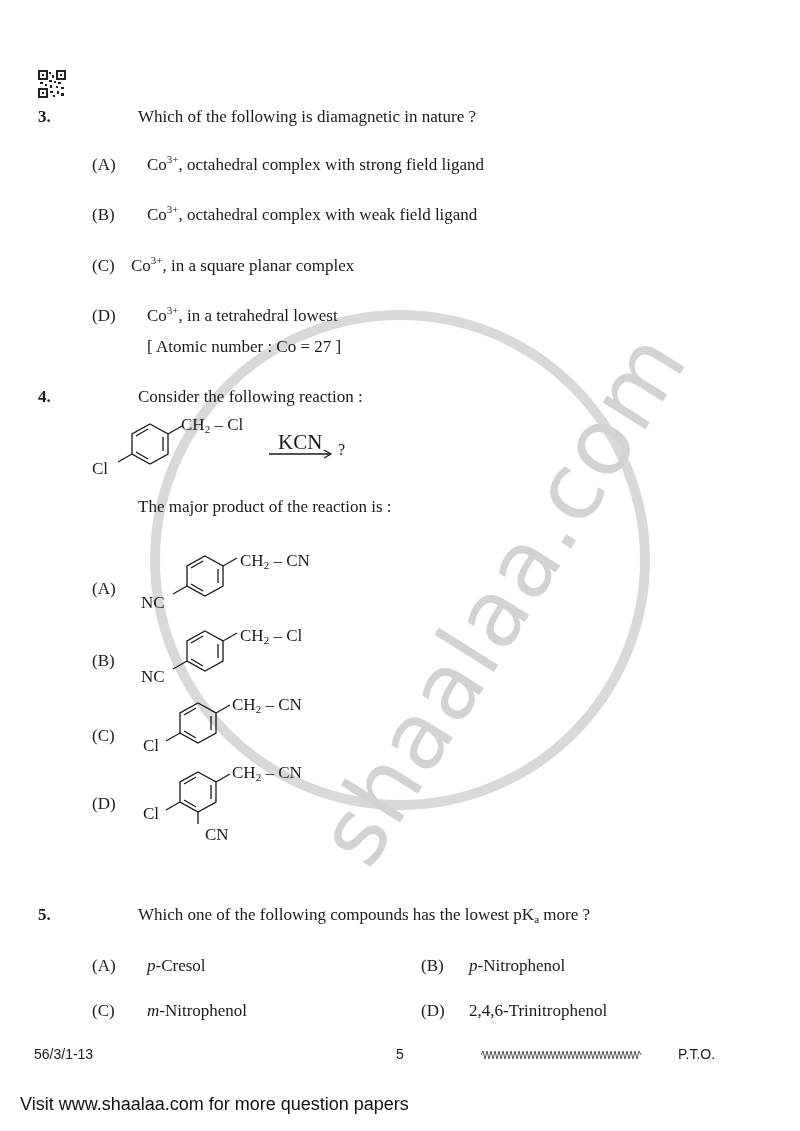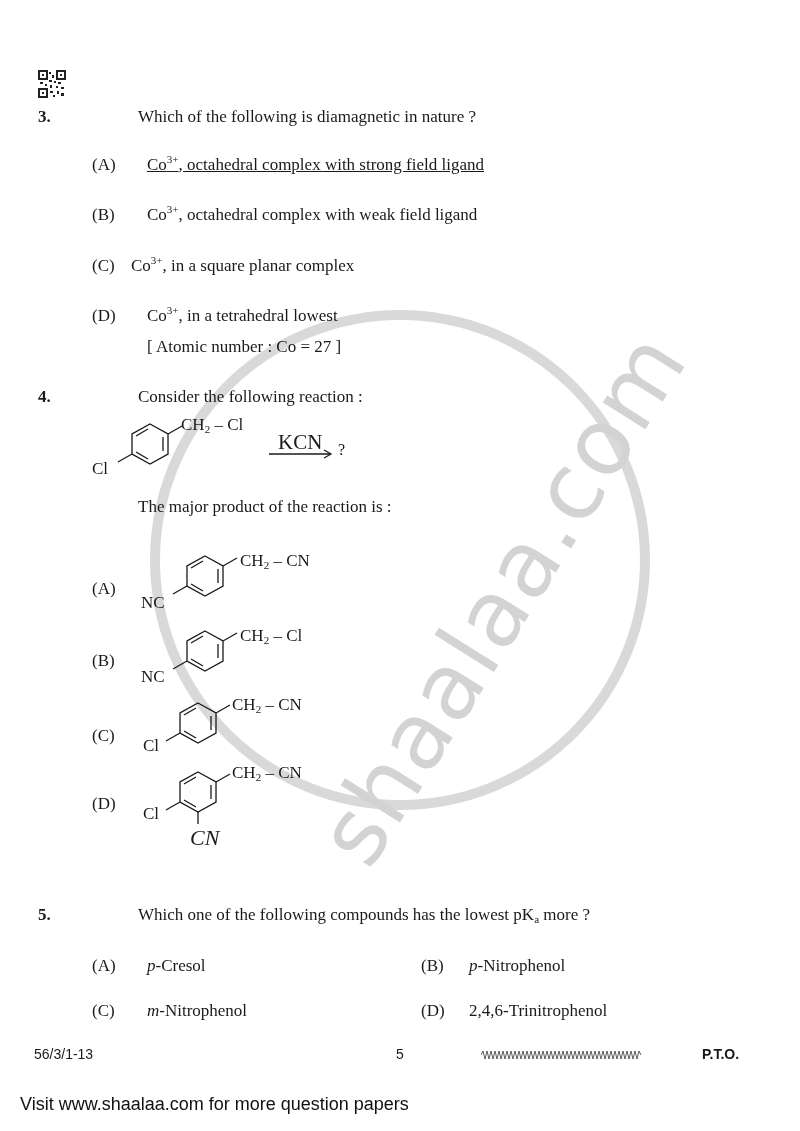--- a/index.html
+++ b/index.html
@@ -52,21 +52,21 @@
     <rect x="12" y="21" width="3" height="2" fill="#222"></rect>
     <rect x="19" y="21" width="2" height="3" fill="#222"></rect>
     <rect x="23" y="23" width="3" height="3" fill="#222"></rect>
     <rect x="15" y="25" width="2" height="2" fill="#222"></rect>
   </svg>
 
   <div class="abs qnum serif" style="left:38px; top:107px;">3.</div>
   <div class="abs qtext serif" style="left:92px; top:107px;">Which of the following is diamagnetic in nature ?</div>
 
   <div class="abs opt-label serif" style="left:92px; top:155px;">(A)</div>
-  <div class="abs opt-text serif" style="left:147px; top:155px;text-decoration:underline;">
+  <div class="abs opt-text serif" style="left:147px; top:155px;">
     <span>Co</span><sup>3+</sup><span>, octahedral complex with strong field ligand</span>
   </div>
 
   <div class="abs opt-label serif" style="left:92px; top:205px;">(B)</div>
   <div class="abs opt-text serif" style="left:147px; top:205px;text-align:right;">
     <span>Co</span><sup>3+</sup><span>, octahedral complex with weak field ligand</span>
   </div>
 
   <div class="abs opt-label serif" style="left:92px; top:256px;">(C)</div>
   <div class="abs opt-text serif" style="left:131px; top:256px;">
@@ -162,21 +162,21 @@
       <line x1="41" y1="34" x2="53" y2="41"></line>
       <line x1="73" y1="16" x2="87" y2="8"></line>
       <line x1="37" y1="36" x2="23" y2="44"></line>
       <line x1="55" y1="46" x2="55" y2="58"></line>
     </g>
   </svg>
   <div class="abs serif" style="left:232px; top:763px; font-size:17px;">
     <span>CH</span><sub>2</sub><span> – CN</span>
   </div>
   <div class="abs serif" style="left:143px; top:804px; font-size:17px;">Cl</div>
-  <div class="abs serif" style="left:190px; top:825px; font-size:22px;font-style:italic;">CN</div>
+  <div class="abs serif" style="left:205px; top:825px; font-size:17px;">CN</div>
 
   <div class="abs qnum serif" style="left:38px; top:905px;">5.</div>
   <div class="abs qtext serif" style="left:92px; top:905px;">
     <span>Which one of the following compounds has the lowest pK</span><sub>a</sub><span> more ?</span>
   </div>
 
   <div class="abs opt-label serif" style="left:92px; top:956px;">(A)</div>
   <div class="abs opt-text serif" style="left:147px; top:956px;">
     <i>p</i><span>-Cresol</span>
   </div>
@@ -194,17 +194,17 @@
   <div class="abs opt-label serif" style="left:421px; top:1001px;">(D)</div>
   <div class="abs opt-text serif" style="left:469px; top:1001px;">
     <i></i><span>2,4,6-Trinitrophenol</span>
   </div>
 
   <div class="abs footer sans" style="left:34px; top:1046px;">56/3/1-13</div>
   <div class="abs footer sans" style="left:396px; top:1046px;">5</div>
   <svg class="abs" style="left:481px; top:1050px;" width="162" height="10">
     <polyline fill="none" stroke="#333" stroke-width="0.8" points="0,5 2,1 4,9 6,1 8,9 10,1 12,9 14,1 16,9 18,1 20,9 22,1 24,9 26,1 28,9 30,1 32,9 34,1 36,9 38,1 40,9 42,1 44,9 46,1 48,9 50,1 52,9 54,1 56,9 58,1 60,9 62,1 64,9 66,1 68,9 70,1 72,9 74,1 76,9 78,1 80,9 82,1 84,9 86,1 88,9 90,1 92,9 94,1 96,9 98,1 100,9 102,1 104,9 106,1 108,9 110,1 112,9 114,1 116,9 118,1 120,9 122,1 124,9 126,1 128,9 130,1 132,9 134,1 136,9 138,1 140,9 142,1 144,9 146,1 148,9 150,1 152,9 154,1 156,9 158,1 160,5"></polyline>
   </svg>
-  <div class="abs footer sans" style="left:702px; top:1046px;font-weight:bold;">P.T.O.</div>
+  <div class="abs footer sans" style="left:678px; top:1046px;">P.T.O.</div>
 
   <div class="abs sans" style="left:20px; top:1094px; font-size:18px; color:#111;">Visit www.shaalaa.com for more question papers</div>
 
 </div>
 
 </body></html>

